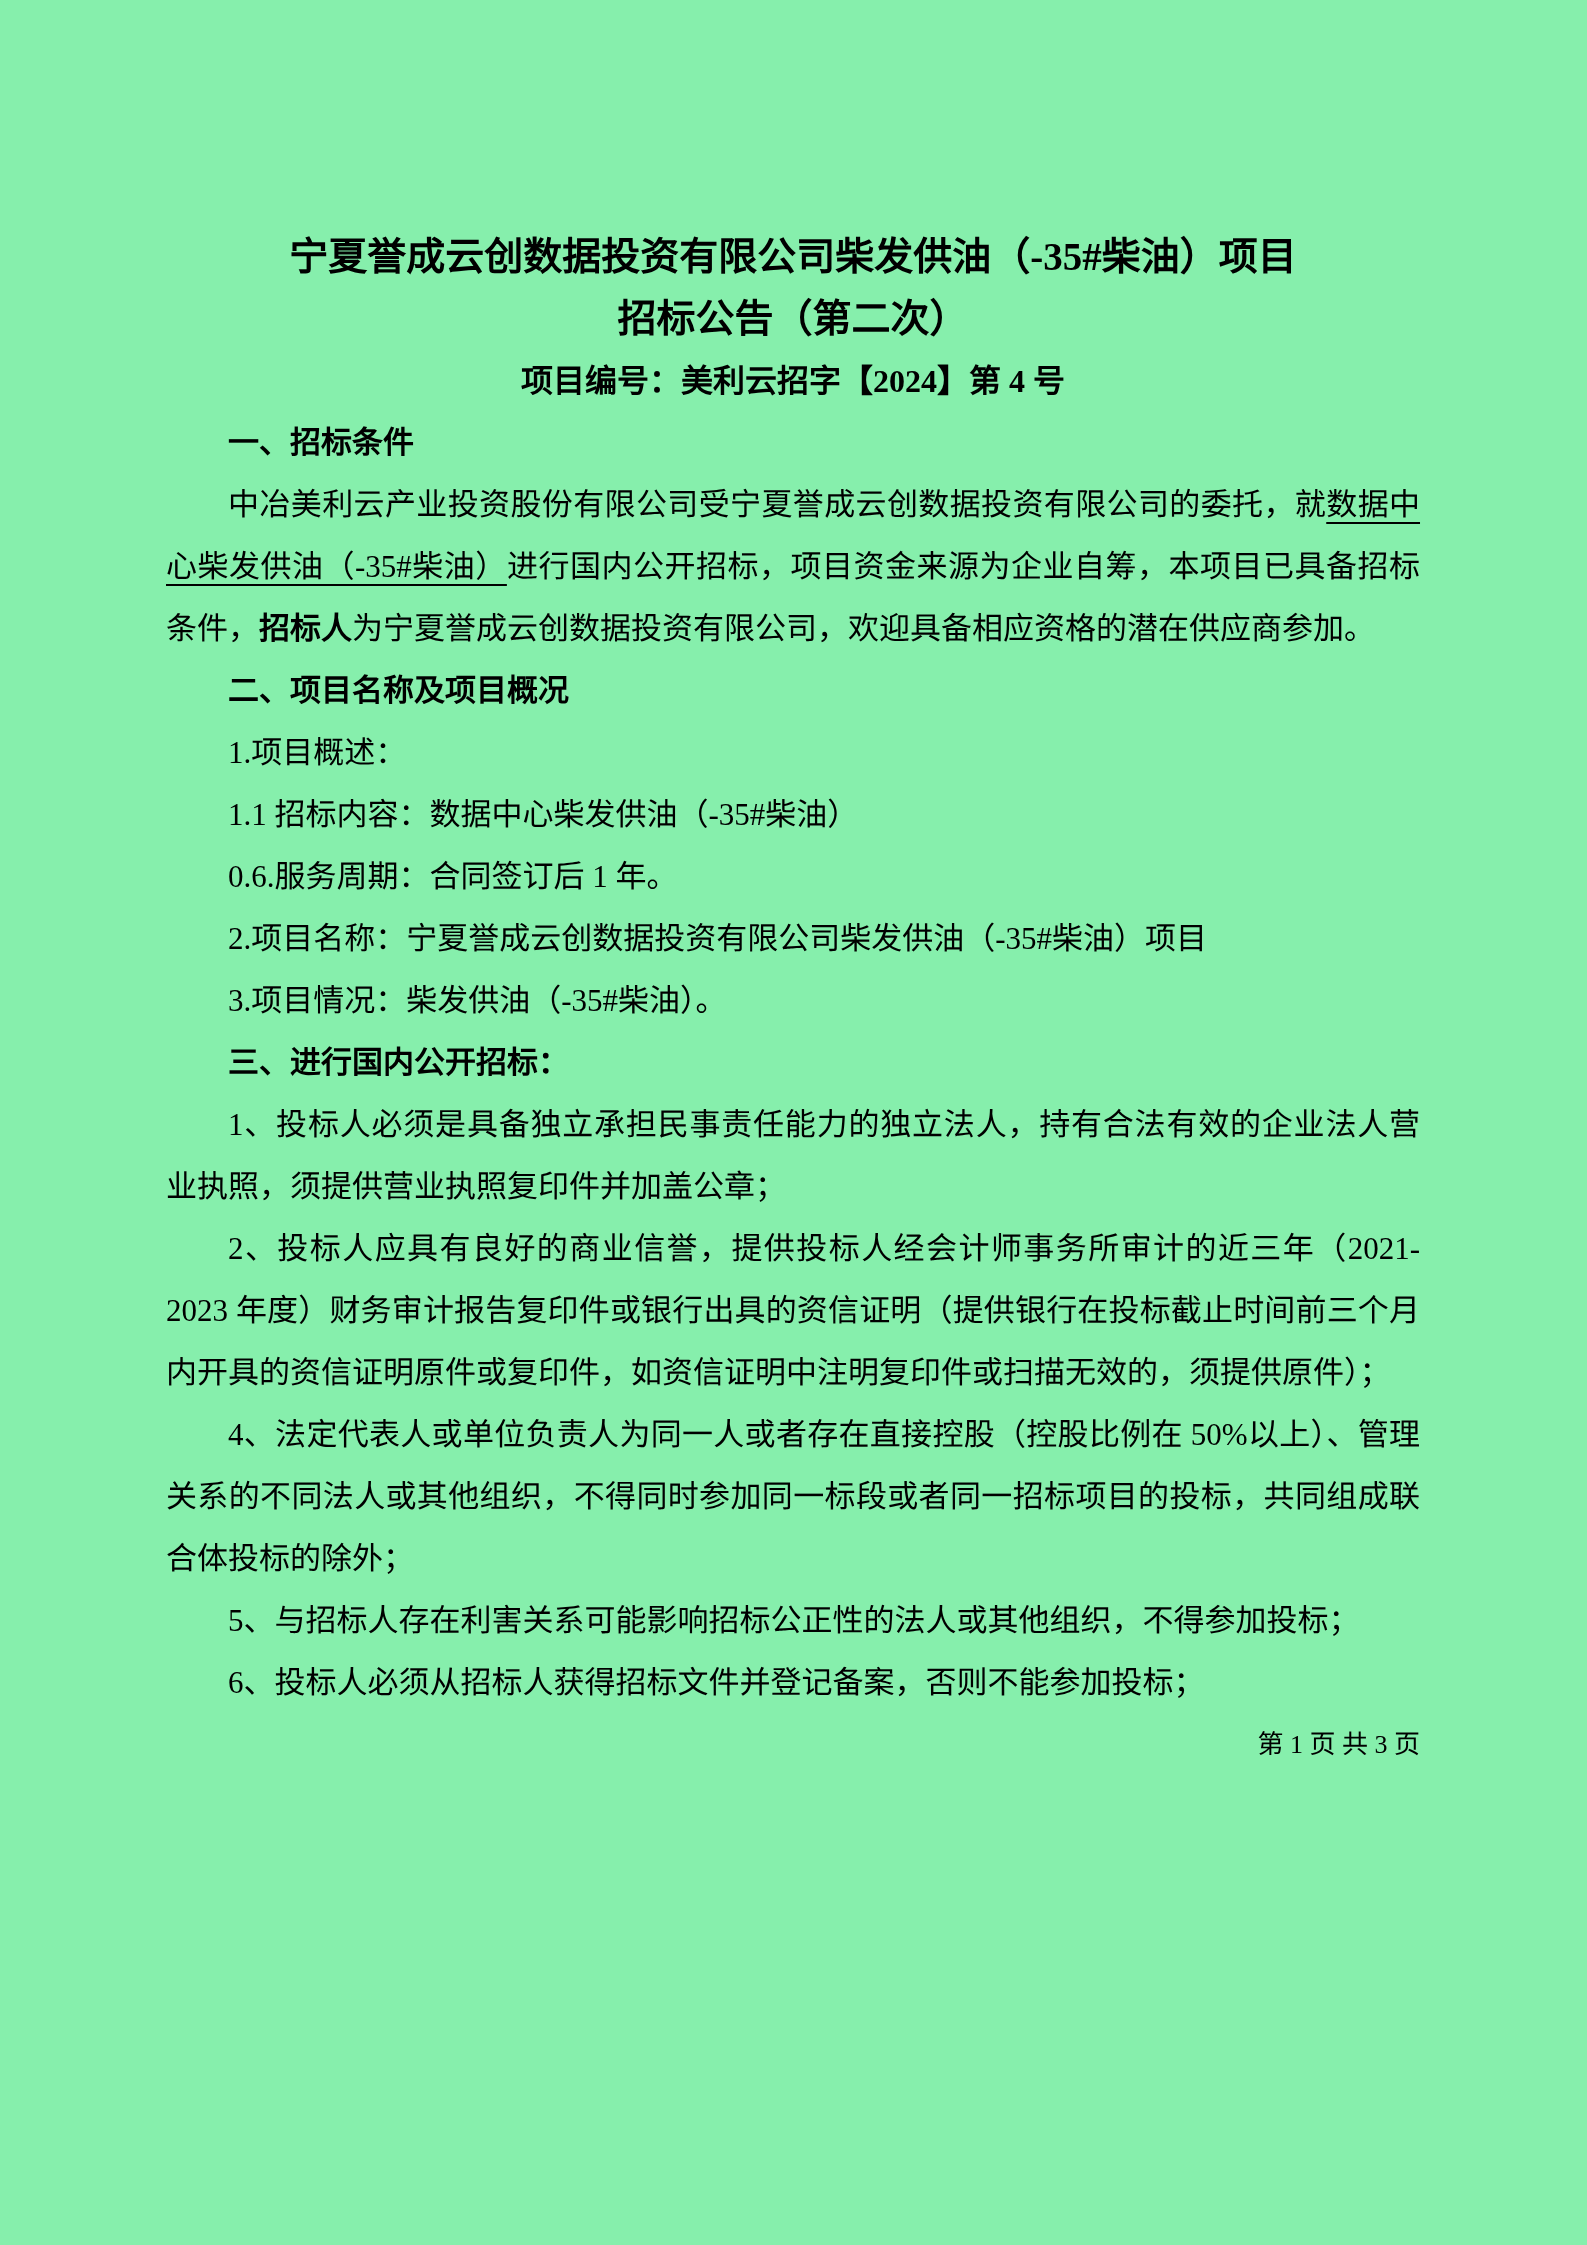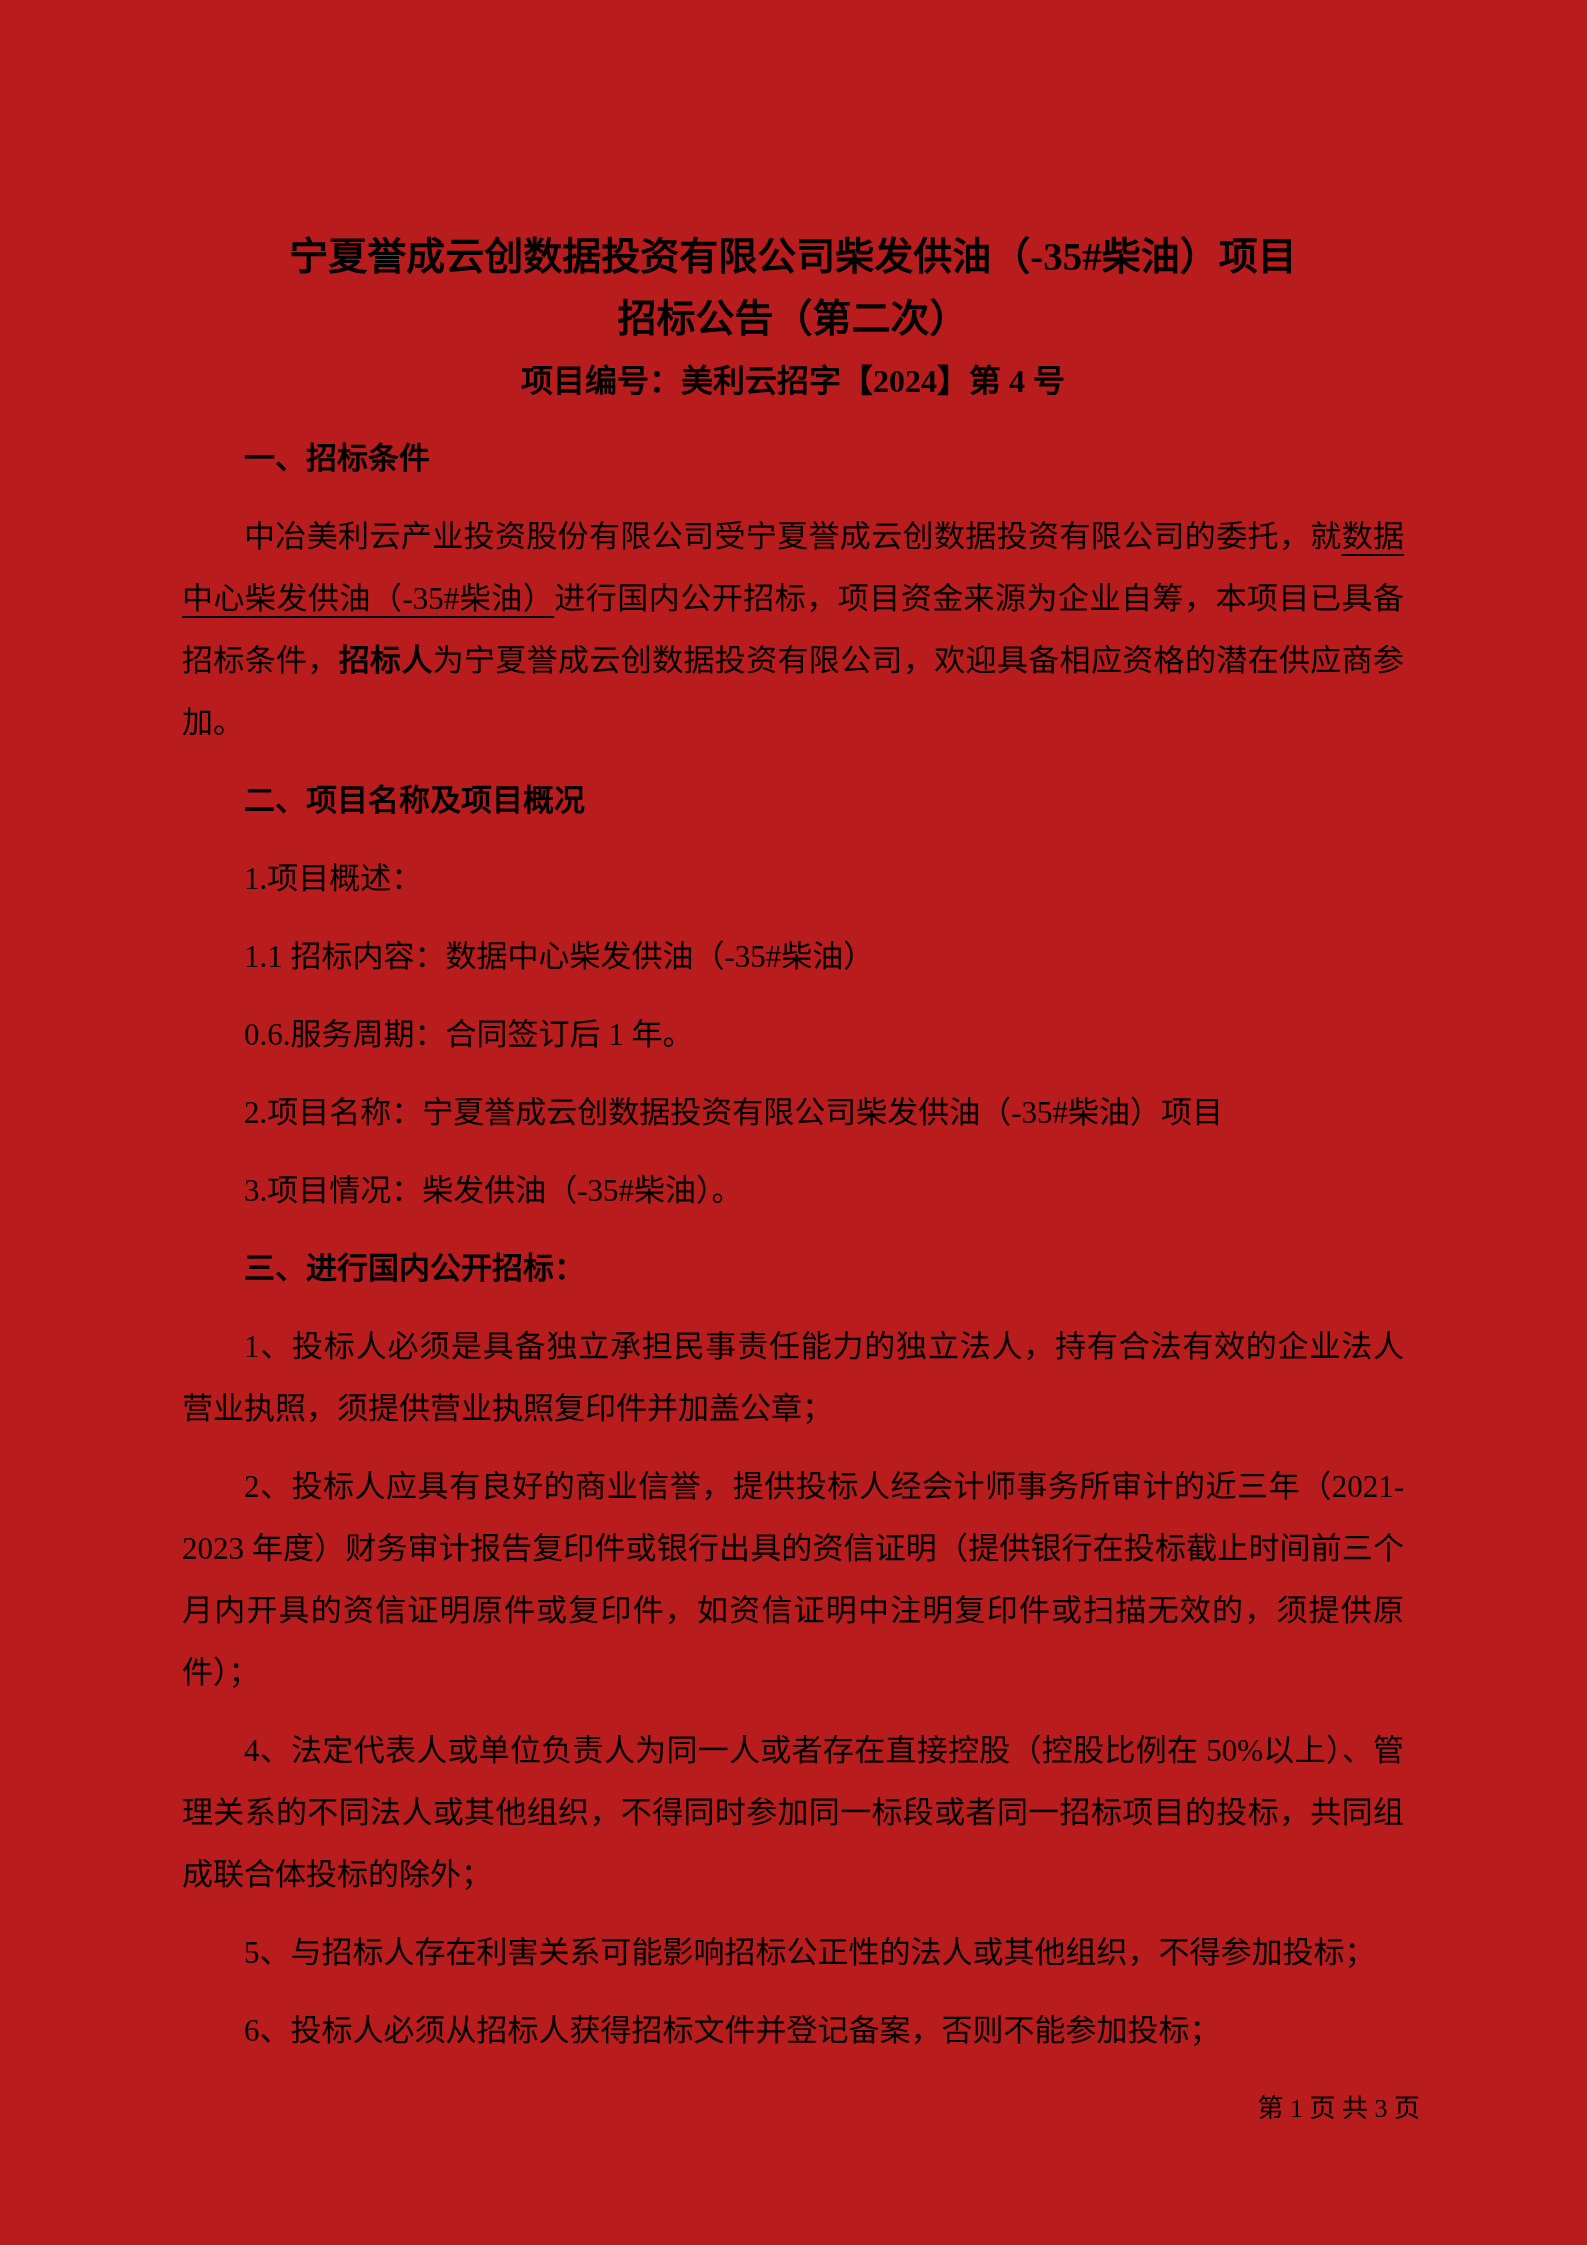--- a/index.html
+++ b/index.html
@@ -7,21 +7,21 @@
     margin: 0;
     padding: 0;
     background: #ffffff;
   }
   .doc-page {
     position: relative;
     width: 1587px;
     height: 2245px;
     box-sizing: border-box;
     margin: 0 auto;
-    background: #b91c1c;
+    background: #86efac;
     color: #000000;
     font-family: "Liberation Serif", "DejaVu Serif", serif;
     padding: 226px 167px 0 166px;
     overflow: hidden;
   }
   .doc-title {
     margin: 0;
     font-size: 39px;
     font-weight: bold;
     text-align: center;
@@ -33,21 +33,21 @@
     font-weight: bold;
     text-align: center;
     line-height: 62px;
   }
   .doc-body {
     font-size: 31px;
     line-height: 62px;
     text-align: justify;
   }
   .doc-body p {
-    margin: 16px;
+    margin: 0;
     padding: 0;
     text-indent: 62px;
     font-family: Liberation Serif, serif;
   }
   p.sec-heading {
     font-weight: bold;
   }
   .u {
     text-decoration: underline;
     text-underline-offset: 7px;

